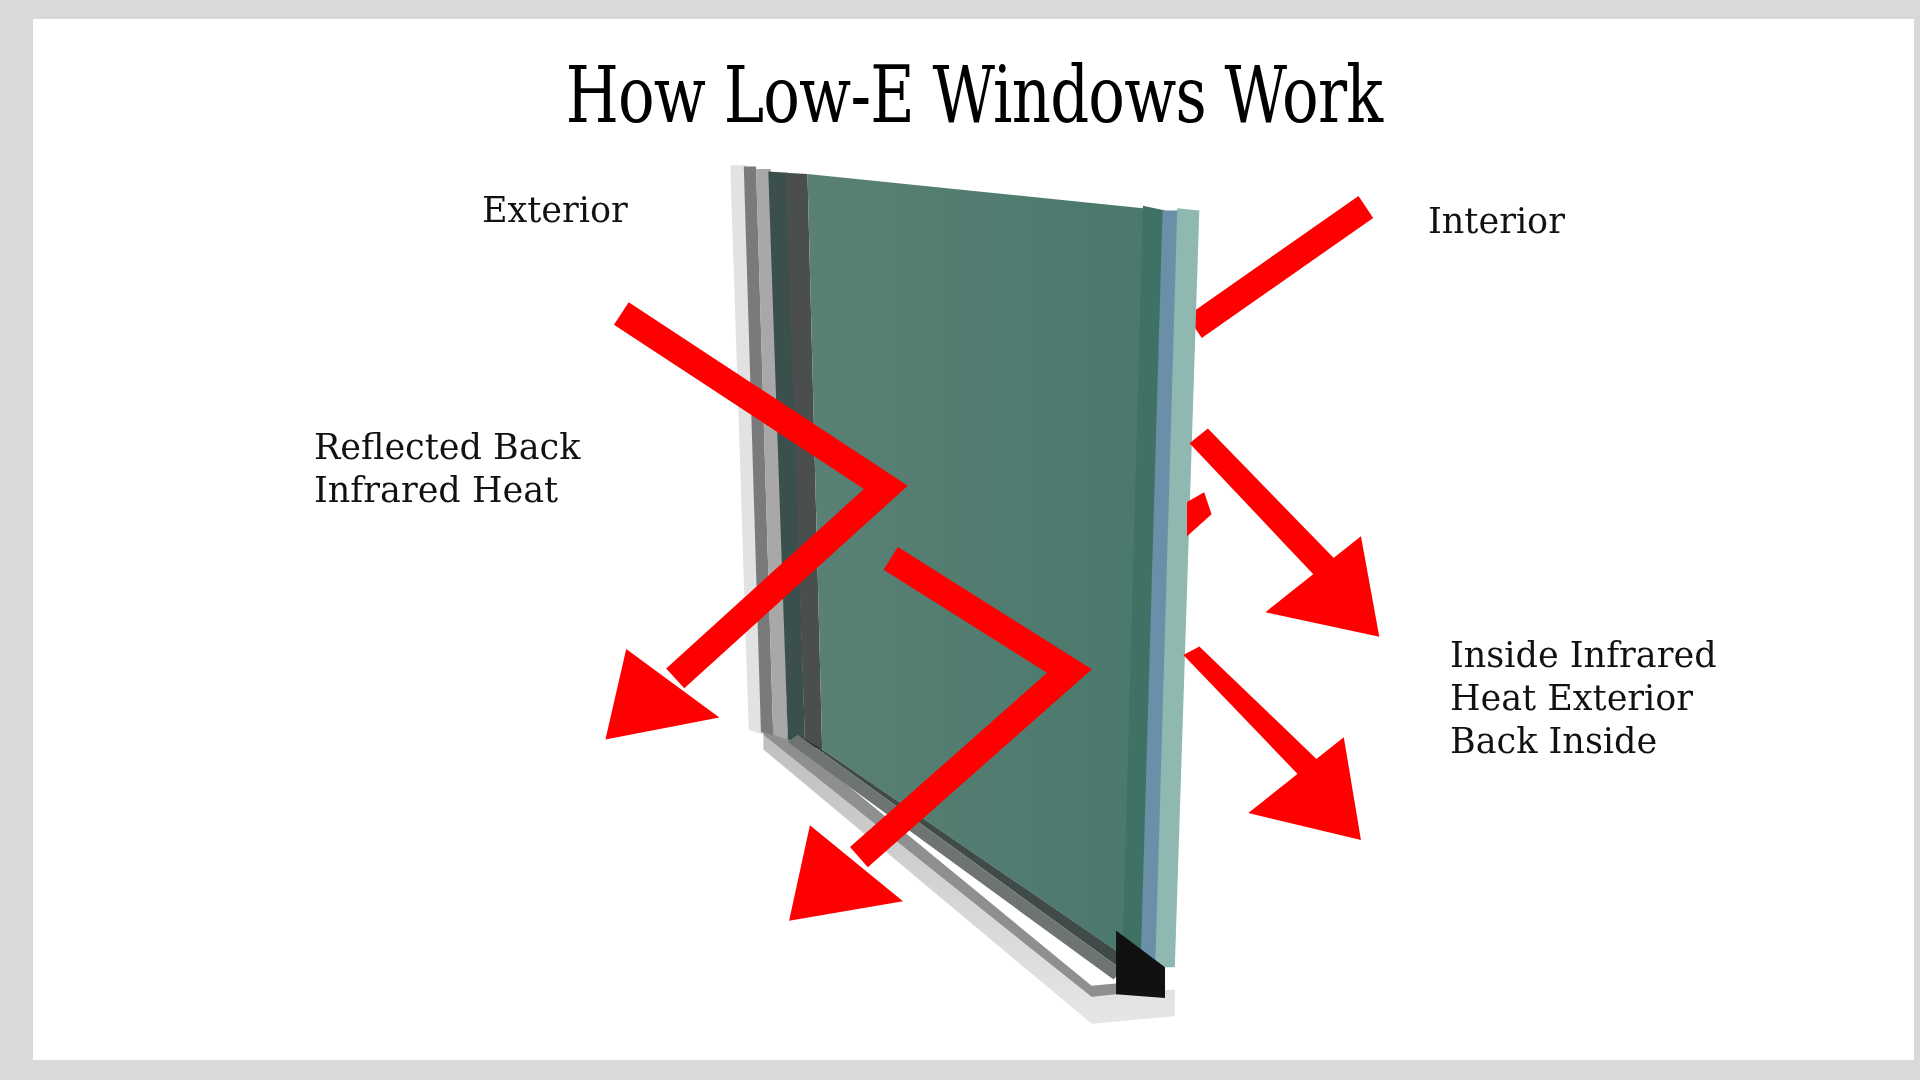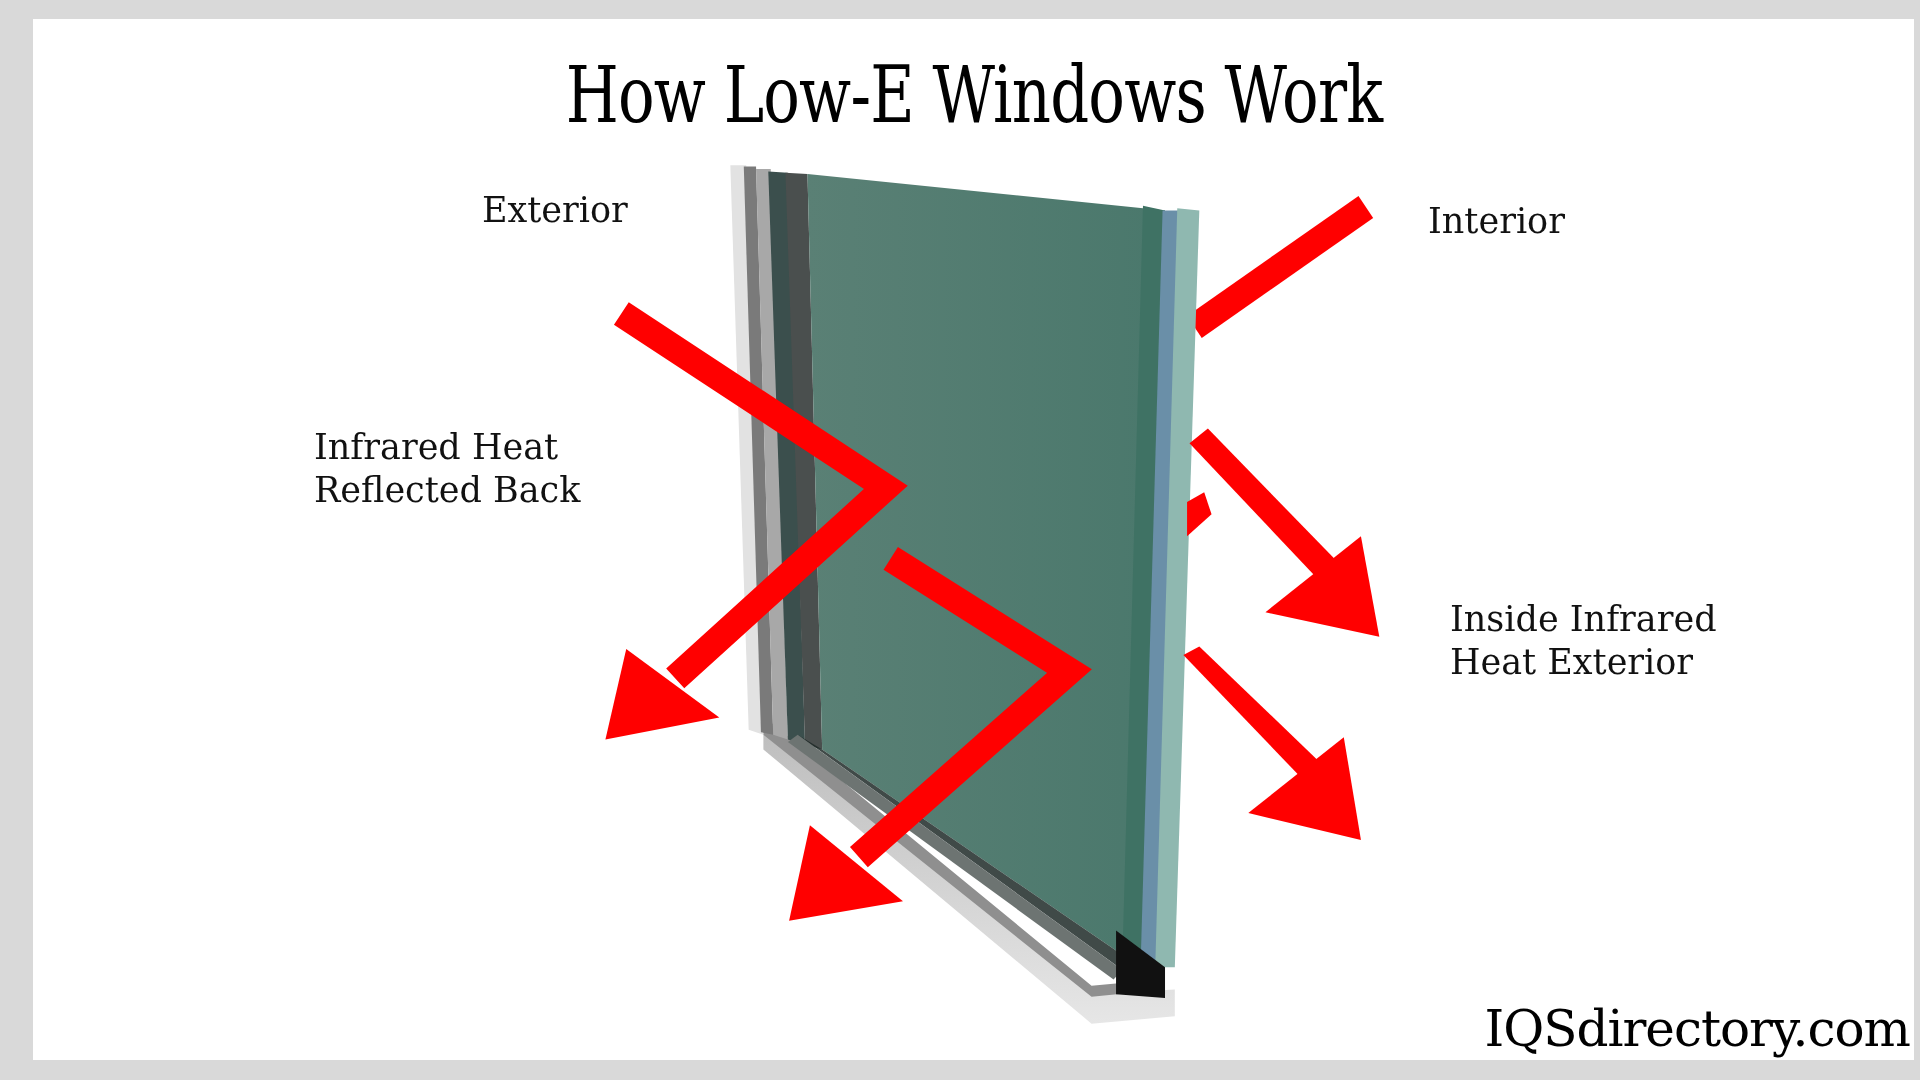--- a/index.html
+++ b/index.html
@@ -23,21 +23,21 @@
     position: absolute; left: 0; width: 1920px; top: 50px;
     text-align: center; color: #000;
     font-family: "DejaVu Serif", "Liberation Serif", serif;
     font-size: 78px; font-weight: normal;
     transform: scaleX(0.78); transform-origin: 960px 0;
     letter-spacing: -1px;
   }
   .lbl-exterior { left: 468px; top: 190px; font-size: 35px; }
   .lbl-interior { left: 1414px; top: 201px; font-size: 35px; }
   .lbl-infrared { left: 300px; top: 426px; font-size: 35px; line-height: 43px; }
-  .lbl-inside   { left: 1436px; top: 598px; font-size: 35px; line-height: 43px; }
+  .lbl-inside   { left: 1436px; top: 634px; font-size: 35px; line-height: 43px; }
   .brand {
     position: absolute; right: 24px; top: 1000px;
     font-size: 50px; color: #000;
     font-family: "DejaVu Serif", "Liberation Serif", serif;
     letter-spacing: -1px;
   }
 </style>
 </head>
 <body>
 
@@ -107,23 +107,23 @@
       <polygon points="1100,686 1086,602 1008,664" fill="#ff0000"></polygon>
     </g>
   </svg>
 
   <div class="title">How Low-E Windows Work</div>
 
   <div class="label lbl-exterior">Exterior</div>
   <div class="label lbl-interior">Interior</div>
 
   <div class="label lbl-infrared">
+    <div>Reflected Back</div>
     <div>Infrared Heat</div>
-    <div>Reflected Back</div>
   </div>
 
   <div class="label lbl-inside">
     <div>Inside Infrared</div>
     <div>Heat Exterior</div>
+    <div>Back Inside</div>
   </div>
 
-  <div class="brand">IQSdirectory.com</div>
 </div>
 
 </body></html>

